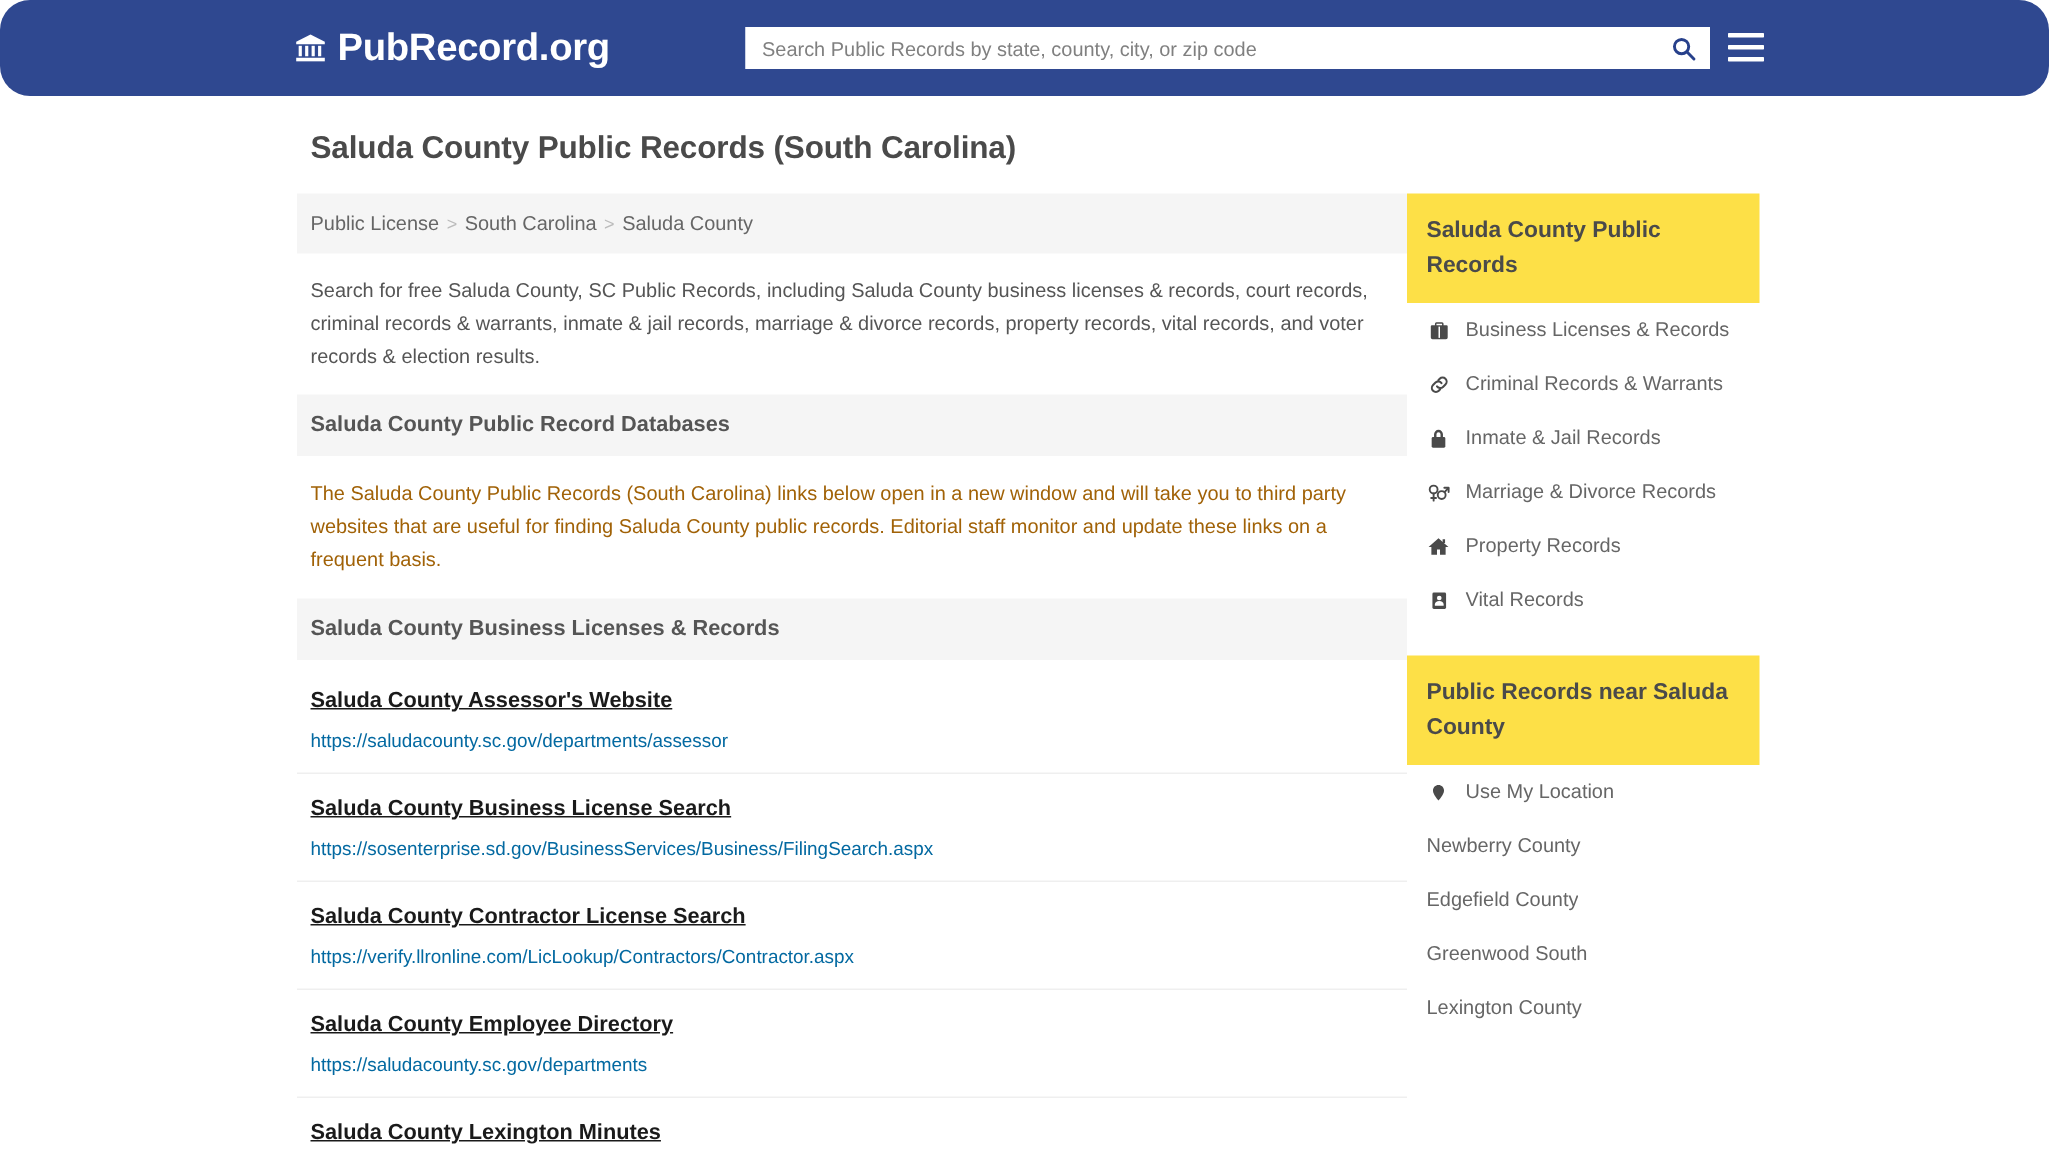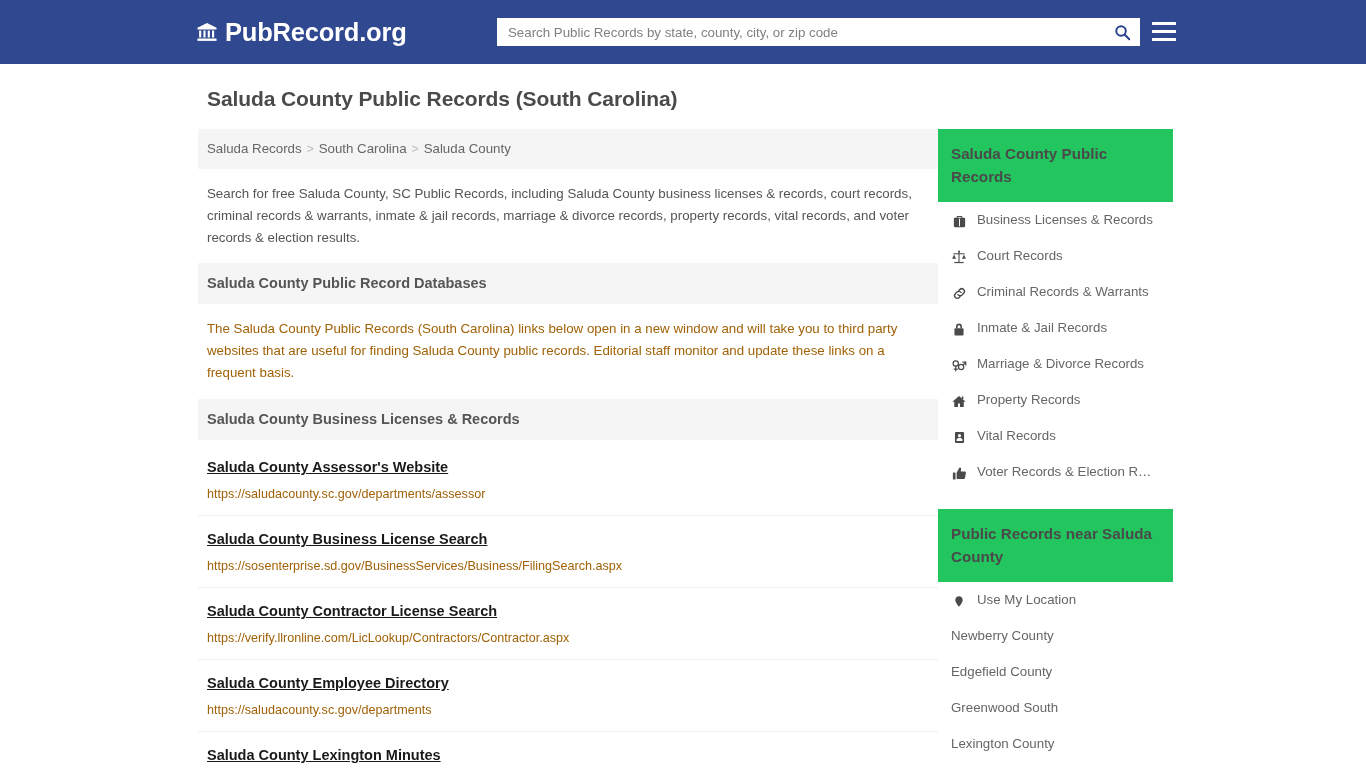--- a/index.html
+++ b/index.html
@@ -14,20 +14,21 @@
   }
 
   
   .site-header {
     position: relative;
     width: 1366px;
     height: 64px;
     background: #2F4890;
     display: flex;
     align-items: center;
+    border-radius: 20px;
   }
   .brand {
     position: absolute;
     left: 196px;
     top: 19px;
     display: flex;
     align-items: center;
     gap: 7px;
     text-decoration: none;
     white-space: nowrap;
@@ -178,40 +179,40 @@
     font-weight: bold;
     color: #1a1a1a;
     text-decoration: underline;
     line-height: 19px;
     margin-bottom: 9px;
     cursor: pointer;
   }
   .link-url {
     display: block;
     font-size: 12.6px;
-    color: #a16207;
+    color: #0369a1;
     line-height: 16px;
     text-decoration: none;
     word-break: break-all;
   }
 
   
   .side-box { width: 235px; }
   .side-head {
-    background: #22c55e;
+    background: #fde047;
     padding: 13px 14px 14px 13px;
     font-size: 15.2px;
     font-weight: bold;
     color: #4A4A4A;
     line-height: 23px;
   }
   .side-list { padding: 0; margin: 0; list-style: none; }
   .side-item {
     display: flex;
-    align-items: flex-end;
+    align-items: center;
     gap: 10px;
     padding: 9px 6px 9px 13px;
     font-size: 13.3px;
     color: #666666;
     line-height: 18px;
     cursor: pointer;
     white-space: nowrap;
     overflow: hidden;
   }
   .side-item .ico {
@@ -269,21 +270,21 @@
 <div class="page">
   <div class="container">
 
     <h1 class="page-title">Saluda County Public Records (South Carolina)</h1>
 
     <div class="columns">
 
       <div class="main-col">
 
         <div class="breadcrumb">
-          <a href="#">Saluda Records</a><span class="crumb-sep">&gt;</span><a href="#">South Carolina</a><span class="crumb-sep">&gt;</span><a href="#">Saluda County</a>
+          <a href="#">Public License</a><span class="crumb-sep">&gt;</span><a href="#">South Carolina</a><span class="crumb-sep">&gt;</span><a href="#">Saluda County</a>
         </div>
 
         <div class="intro">Search for free Saluda County, SC Public Records, including Saluda County business licenses &amp; records, court records, criminal records &amp; warrants, inmate &amp; jail records, marriage &amp; divorce records, property records, vital records, and voter records &amp; election results.</div>
 
         <div class="section-head">Saluda County Public Record Databases</div>
         <div class="section-body">The Saluda County Public Records (South Carolina) links below open in a new window and will take you to third party websites that are useful for finding Saluda County public records. Editorial staff monitor and update these links on a frequent basis.</div>
 
         <div class="section-head">Saluda County Business Licenses &amp; Records</div>
 
         <div class="link-list">
@@ -320,33 +321,20 @@
             <li class="side-item">
               <span class="ico">
                 <svg width="15" height="15" viewBox="0 0 24 24" fill="currentColor" aria-hidden="true">
                   <path d="M9 3a1.6 1.6 0 0 0-1.6 1.6V6H4.2A1.2 1.2 0 0 0 3 7.2v12A1.8 1.8 0 0 0 4.8 21h14.4A1.8 1.8 0 0 0 21 19.2v-12A1.2 1.2 0 0 0 19.8 6h-3.2V4.6A1.6 1.6 0 0 0 15 3H9zm0 1.6h6V6H9V4.6z"></path>
                   <rect x="11.2" y="7.6" width="1.6" height="12" fill="#ffffff"></rect>
                 </svg>
               </span>
               <span class="lbl">Business Licenses &amp; Records</span>
             </li>
 
-            <li class="side-item">
-              <span class="ico">
-                <svg width="16" height="16" viewBox="0 0 24 24" fill="currentColor" aria-hidden="true">
-                  <rect x="11.2" y="3" width="1.6" height="17"></rect>
-                  <rect x="5" y="19.4" width="14" height="1.8"></rect>
-                  <rect x="3.6" y="6.4" width="16.8" height="1.5"></rect>
-                  <path d="M4.6 8.4 1.6 14.6h6L4.6 8.4z"></path>
-                  <path d="M19.4 8.4l-3 6.2h6l-3-6.2z"></path>
-                  <circle cx="12" cy="3.6" r="1.5"></circle>
-                </svg>
-              </span>
-              <span class="lbl">Court Records</span>
-            </li>
 
             <li class="side-item">
               <span class="ico">
                 <svg width="15" height="15" viewBox="0 0 24 24" fill="none" stroke="currentColor" stroke-width="2.2" stroke-linecap="round" aria-hidden="true">
                   <path d="M9.6 13.8a4.3 4.3 0 0 0 6.4.5l2.6-2.6a4.3 4.3 0 0 0-6.1-6.1l-1.5 1.5"></path>
                   <path d="M14.4 10.2a4.3 4.3 0 0 0-6.4-.5l-2.6 2.6a4.3 4.3 0 0 0 6.1 6.1l1.5-1.5"></path>
                 </svg>
               </span>
               <span class="lbl">Criminal Records &amp; Warrants</span>
             </li>
@@ -389,29 +377,20 @@
               <span class="ico">
                 <svg width="13" height="15" viewBox="0 0 24 24" fill="currentColor" aria-hidden="true">
                   <rect x="3.6" y="1.8" width="16.8" height="20.4" rx="1.8"></rect>
                   <circle cx="12" cy="8.6" r="2.9" fill="#ffffff"></circle>
                   <path d="M12 12.4c-3.1 0-5.4 1.8-5.4 4.1v1.8h10.8v-1.8c0-2.3-2.3-4.1-5.4-4.1z" fill="#ffffff"></path>
                 </svg>
               </span>
               <span class="lbl">Vital Records</span>
             </li>
 
-            <li class="side-item">
-              <span class="ico">
-                <svg width="15" height="15" viewBox="0 0 24 24" fill="currentColor" aria-hidden="true">
-                  <rect x="1.4" y="10.4" width="4.2" height="11" rx="0.8"></rect>
-                  <path d="M7.4 10.6 12 2.4c1.6-.2 2.7.8 2.6 2.3l-.6 4.1h6.3c1.2 0 2.1 1 1.9 2.2l-1.4 8c-.2 1-1 1.6-2 1.6H7.4V10.6z"></path>
-                </svg>
-              </span>
-              <span class="lbl">Voter Records &amp; Election R…</span>
-            </li>
 
           </ul>
         </div>
 
         <div class="side-box near">
           <div class="side-head">Public Records near Saluda County</div>
           <ul class="side-list">
 
             <li class="side-item">
               <span class="ico">

